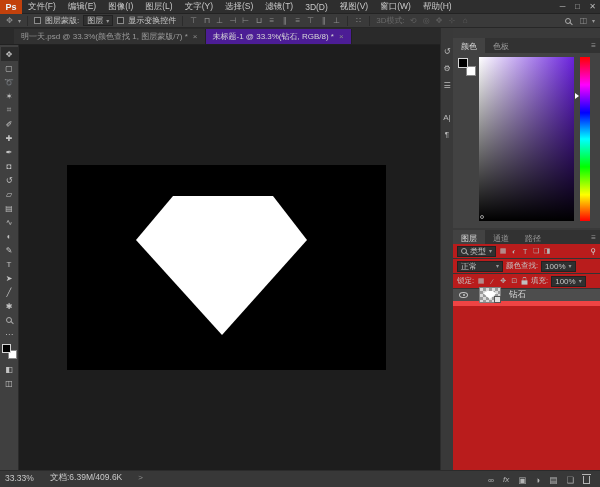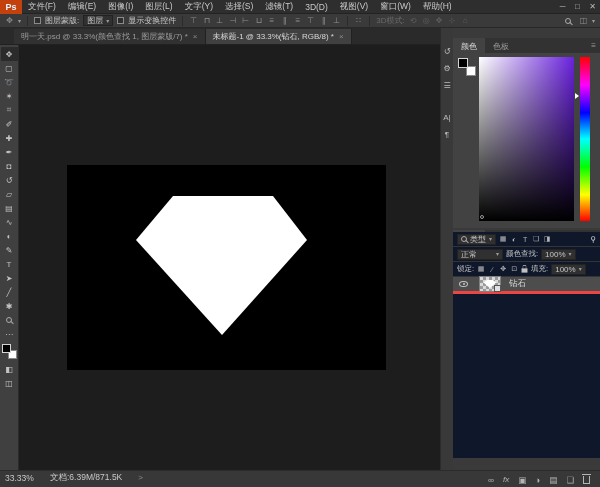--- a/index.html
+++ b/index.html
@@ -23,21 +23,21 @@
   .opt-icon.dim{color:#5e5e5e}
   .lbl{white-space:nowrap}
   .dim{color:#6a6a6a}
   .vsep{width:1px;height:10px;background:#2b2b2b;margin:0 2px;flex:none}
   .mag{position:relative;width:6px;height:6px;border:1px solid #aaa;border-radius:50%;display:inline-block;flex:none}
   .mag::after{content:'';position:absolute;width:4px;height:1px;background:#aaa;transform:rotate(45deg);right:-3px;bottom:-1px}
 
   
   .tabbar{position:absolute;left:0;top:28px;width:440px;height:17px;background:#2a2a2a;border-bottom:1px solid #212121;display:flex;align-items:stretch}
   .tab{display:flex;align-items:center;gap:5px;padding:0 7px;font-size:8px;color:#9b9b9b;background:#313131;border-right:1px solid #212121;margin-top:1px;white-space:nowrap}
-  .tab.active{background:#404040;color:#d8d8d8}
+  .tab.active{background:#4c1d95;color:#d8d8d8}
   .tab .close{color:#8a8a8a;font-size:8px}
 
   
   .toolbar{position:absolute;left:0;top:45px;width:19px;height:425px;background:#404040;border-right:1px solid #2b2b2b;display:flex;flex-direction:column;align-items:center;padding-top:2px;z-index:4}
   .tool{width:17px;height:14px;display:flex;align-items:center;justify-content:center;font-size:8px;color:#c3c3c3;flex:none}
   .tool.selected{background:#2b2b2b}
   .swatches{position:relative;width:15px;height:15px;margin:3px 0;flex:none}
   .sw-bg{position:absolute;right:0;bottom:0;width:9px;height:9px;background:#fff;border:1px solid #888}
   .sw-fg{position:absolute;left:0;top:0;width:9px;height:9px;background:#000;border:1px solid #d5d5d5}
 
@@ -60,25 +60,25 @@
 
   .color-body{position:absolute;left:0;top:25px;width:147px;height:175px;background:#424242}
   .mini-swatches{position:absolute;left:5px;top:5px;width:18px;height:18px}
   .mini-swatches .sw-bg{width:10px;height:10px}
   .mini-swatches .sw-fg{width:10px;height:10px}
   .color-field{position:absolute;left:26px;top:4px;width:95px;height:164px;background:linear-gradient(to top,#000 0%,rgba(0,0,0,0) 100%),linear-gradient(to right,#ffffff 0%,#6a22dd 100%)}
   .field-dot{position:absolute;left:1px;bottom:2px;width:4px;height:4px;border:1px solid #999;border-radius:50%}
   .hue-bar{position:absolute;left:127px;top:4px;width:10px;height:164px;background:linear-gradient(to bottom,#ff0000 0%,#ff00ff 17%,#0000ff 34%,#00ffff 50%,#00ff00 67%,#ffff00 84%,#ff0000 100%)}
   .hue-marker{position:absolute;left:122px;top:40px;width:0;height:0;border-top:3px solid transparent;border-bottom:3px solid transparent;border-left:4px solid #fff}
 
-  .layers-body{position:absolute;left:0;top:204px;width:147px;height:226px;background:#0f172a}
+  .layers-body{position:absolute;left:0;top:216px;width:147px;height:226px;background:#b91c1c}
   .lrow{display:flex;align-items:center;gap:3px;height:15px;padding:0 4px;font-size:7.5px;color:#c5c5c5;border-bottom:1px solid #343434;white-space:nowrap}
   .mini-icon{color:#b5b5b5;font-size:7px;width:8px;text-align:center;flex:none}
   .pinbtn{margin-left:auto;color:#cfcfcf;font-size:8px}
-  .layer-row{display:flex;align-items:center;gap:8px;height:17px;padding:0 3px;font-size:8.5px;color:#ddd;border-bottom:3px solid #ef4444}
+  .layer-row{display:flex;align-items:center;gap:8px;height:17px;padding:0 3px;font-size:8.5px;color:#ddd;border-bottom:5px solid #ef4444}
   .layer-row.selected{background:#4d4d4d}
   .eye{width:9px;height:6px;border:1px solid #c5c5c5;border-radius:50%;position:relative;flex:none;margin:0 3px}
   .eye::after{content:'';position:absolute;left:2.5px;top:1px;width:2px;height:2px;background:#c5c5c5;border-radius:50%}
   .thumb{width:22px;height:16px;border:1px solid #808080;position:relative;flex:none}
   .thumb.checker{background:repeating-conic-gradient(#9a9a9a 0% 25%,#d9d9d9 0% 50%) 0 0/6px 6px}
   .thumb-diamond{position:absolute;inset:1px;background:#fff;clip-path:polygon(32% 16%,66% 16%,84% 38%,49% 84%,14% 38%)}
   .thumb-badge{position:absolute;right:-1px;bottom:-1px;width:7px;height:7px;background:#e2e2e2;border:1px solid #555}
   .thumb.black{background:#000}
   .lock{position:relative;width:7px;height:5px;background:#c0c0c0;display:inline-block;flex:none;margin-top:3px}
   .lock::before{content:'';position:absolute;top:-4px;left:1px;width:3px;height:4px;border:1px solid #c0c0c0;border-bottom:none;border-radius:2px 2px 0 0}
@@ -288,21 +288,21 @@
           <span class="thumb-diamond"></span>
           <span class="thumb-badge"></span>
         </span>
         <span>钻石</span>
       </div>
     </div>
   </div>
 
   <div class="bottombar">
     <span class="status-zoom">33.33%</span>
-    <span>文档:6.39M/871.5K</span>
+    <span>文档:6.39M/409.6K</span>
     <span class="status-chev">&gt;</span>
     <div class="footer-icons">
       <span>∞</span>
       <span class="fx">fx</span>
       <span>▣</span>
       <span>◑</span>
       <span>▤</span>
       <span>❏</span>
       <span class="trash"></span>
     </div>

